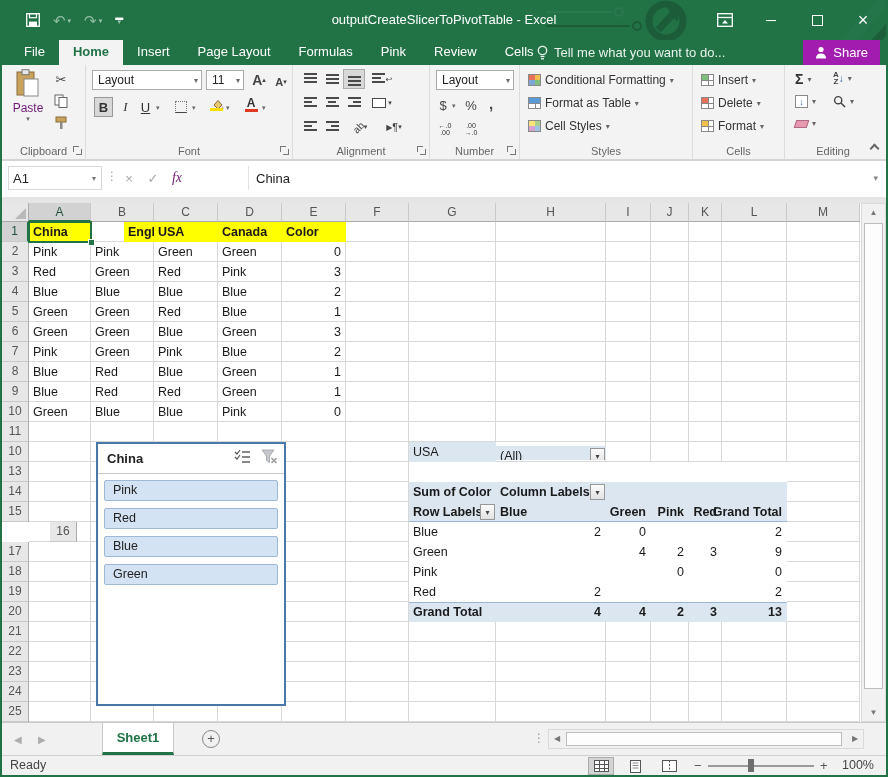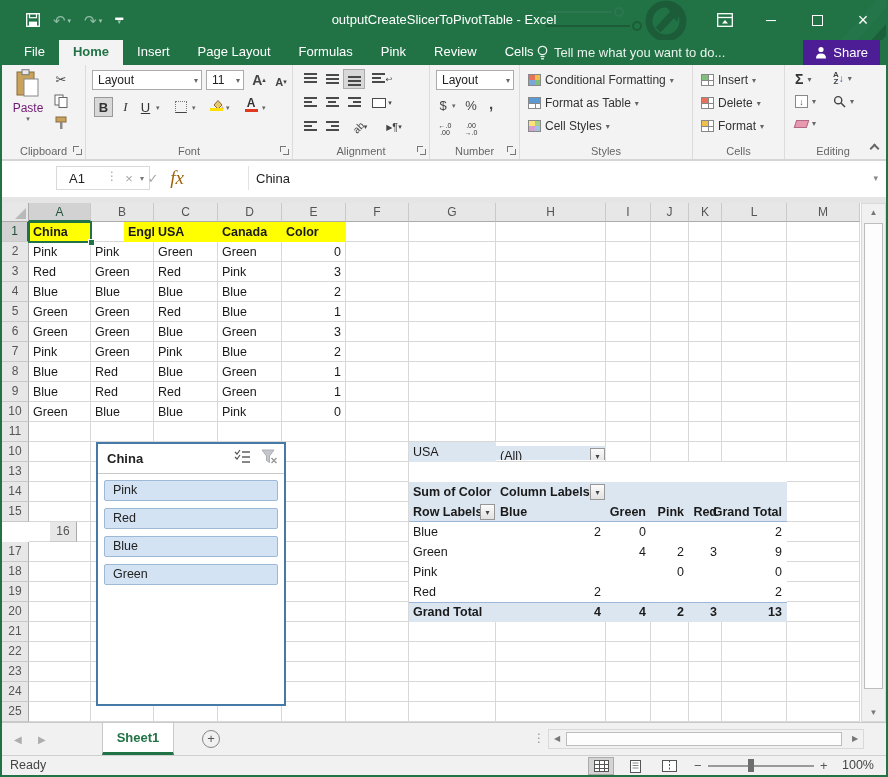--- a/index.html
+++ b/index.html
@@ -20,21 +20,21 @@
   .wbtn { width: 46px; height: 40px; display: flex; align-items: center; justify-content: center; color: #fff; font-size: 14px; }
   .maxglyph { width: 11px; height: 11px; border: 1.4px solid #fff; }
 
   
   .tabrow { position: absolute; left: 0; top: 40px; width: 884px; height: 25px; background: #217346; }
   .tabs { position: absolute; left: 8px; top: 0; height: 25px; display: flex; }
   .rtab { padding: 4px 14px 0 14px; color: #fff; font-size: 13px; height: 25px; }
   .rtab.active { background: #F3F3F3; color: #217346; font-weight: bold; }
   .tellme { position: absolute; left: 535px; top: 0; height: 25px; display: flex; align-items: center; gap: 6px;
             color: #E9F2EC; font-size: 13px; }
-  .share { position: absolute; right: 6px; top: 0; height: 25px; padding: 0 12px; background: #4c1d95;
+  .share { position: absolute; right: 6px; top: 0; height: 25px; padding: 0 12px; background: #a21caf;
            display: flex; align-items: center; gap: 6px; color: #fff; font-size: 13px; }
 
   
   .ribbon { position: absolute; left: 0; top: 65px; width: 884px; height: 95px; background: #F3F3F3; border-bottom: 1px solid #D5D5D5; }
   .grp { position: absolute; top: 0; height: 94px; border-right: 1px solid #DCDCDC; }
   .grplabel { position: absolute; bottom: 2px; left: 0; width: 100%; text-align: center; font-size: 11px; color: #666; }
   .dlaunch { position: absolute; right: 3px; bottom: 4px; width: 9px; height: 9px; }
   .dlaunch::before { content: ""; position: absolute; left: 0; top: 0; width: 5px; height: 5px; border-left: 1px solid #777; border-top: 1px solid #777; }
   .dlaunch::after { content: ""; position: absolute; right: 0; bottom: 0; width: 5px; height: 5px; border-right: 1px solid #777; border-bottom: 1px solid #777; }
   .rsel { position: absolute; background: #fff; border: 1px solid #ABABAB; height: 20px; font-size: 12px; color: #222;
@@ -57,25 +57,25 @@
   .sicon { display: inline-grid; grid-template-columns: 1fr 1fr; grid-template-rows: 1fr 1fr; width: 13px; height: 12px;
            border: 1px solid #888; background: #fff; margin-right: 4px; flex: none; }
   .srow { position: absolute; display: flex; align-items: center; font-size: 12px; color: #333; white-space: nowrap; }
   .srow .dd9 { font-size: 8px; color: #666; margin-left: 4px; }
   .chev-up { position: absolute; right: 8px; bottom: 7px; width: 7px; height: 7px; border-left: 2px solid #666; border-top: 2px solid #666; transform: rotate(45deg); }
   .dec2 { position: absolute; font-size: 7px; line-height: 7px; color: #333; text-align: center; width: 22px; }
 
   
   .fbar { position: absolute; left: 0; top: 160px; width: 884px; height: 37px; background: #fff; border-top: 1px solid #D5D5D5; }
   .namebox { position: absolute; left: 6px; top: 5px; width: 94px; height: 24px; background: #fff; border: 1px solid #D9D9D9;
-             font-size: 13px; color: #222; display: flex; align-items: center; justify-content: space-between; padding: 0 5px 0 12px; margin-left: 48px; }
+             font-size: 13px; color: #222; display: flex; align-items: center; justify-content: space-between; padding: 0 5px 0 4px; }
   .fdots { position: absolute; left: 104px; top: 8px; color: #aaa; font-size: 12px; letter-spacing: 0; }
   .fbtn { position: absolute; top: 5px; width: 22px; height: 24px; display: flex; align-items: center; justify-content: center;
           color: #A6A6A6; font-size: 13px; }
-  .fxlbl { font-style: italic; font-family: "Liberation Serif", "DejaVu Serif", serif; color: #a16207; font-size: 19px; }
+  .fxlbl { font-style: italic; font-family: "Liberation Serif", "DejaVu Serif", serif; color: #701a75; font-size: 14px; }
   .fval { position: absolute; left: 246px; top: 5px; right: 26px; height: 24px; border-left: 1px solid #E2E2E2;
           font-size: 13px; color: #222; display: flex; align-items: center; padding-left: 7px; }
   .fexpand { position: absolute; right: 8px; top: 12px; font-size: 9px; color: #888; }
   .gapband { position: absolute; left: 0; top: 197px; width: 884px; height: 6px; background: #E5E5E5; }
 
   
   #grid { position: absolute; left: 0; top: 203px; background: #fff; overflow: visible; }
   #grid > div { position: absolute; }
   .corner { background: #E7E7E7; border-right: 1px solid #ABABAB; border-bottom: 1px solid #ABABAB; }
   .corner::after { content: ""; position: absolute; right: 2px; bottom: 2px; width: 0; height: 0;

